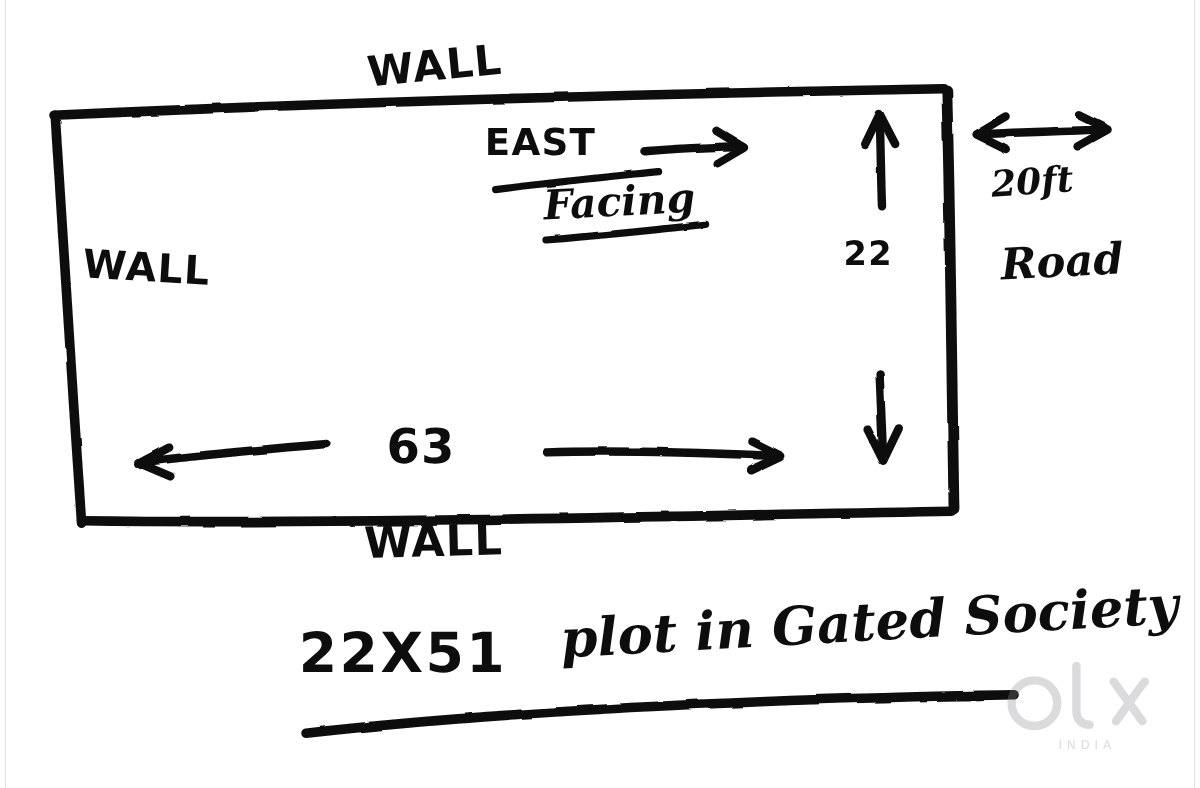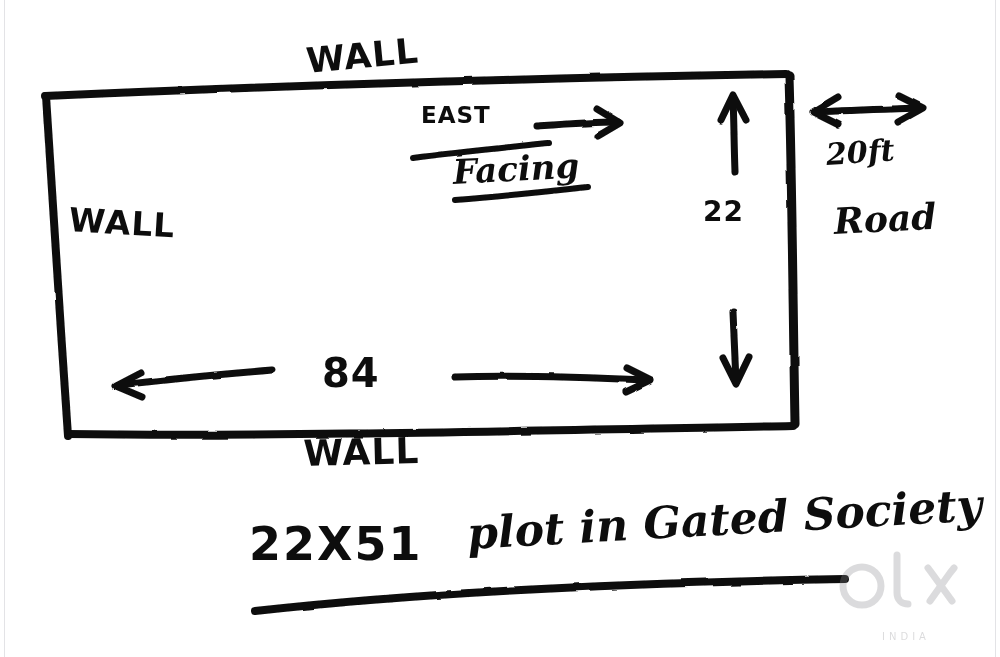--- a/index.html
+++ b/index.html
@@ -67,22 +67,22 @@
     transform-origin: left top;
   }
   #label-wall-bottom {
     left: 303px; top: 436px;
     font-size: 36px;
     letter-spacing: 1px;
     transform: rotate(-1.5deg);
     transform-origin: left top;
   }
   #label-east {
-    left: 421px; top: 104px;
-    font-size: 23px;
+    left: 404px; top: 104px;
+    font-size: 31px;
     letter-spacing: 1px;
   }
   #label-facing {
     left: 452px; top: 155px;
     font-size: 34px;
     transform: rotate(-3deg);
     transform-origin: left top;
   }
   #label-dim-width {
     left: 322px; top: 353px;
@@ -133,21 +133,21 @@
     width: 136px;
     height: 66px;
   }
   #watermark .wm-sub {
     display: block;
     text-align: center;
     font-family: "DejaVu Sans", sans-serif;
     font-size: 10px;
     letter-spacing: 4px;
     color: #8c8c90;
-    margin-top: 17px;
+    margin-top: 2px;
   }
 </style>
 </head>
 <body>
 
 <div id="canvas-wrap">
 
   <div class="frame-edge left"></div>
   <div class="frame-edge right"></div>
 
@@ -196,21 +196,21 @@
   <div class="hand" id="label-wall-top">WALL</div>
 
   <div class="hand" id="label-wall-left">WALL</div>
 
   <div class="hand" id="label-wall-bottom">WALL</div>
 
   <div class="hand" id="label-east">EAST</div>
 
   <div class="hand hand-script" id="label-facing">Facing</div>
 
-  <div class="hand" id="label-dim-width">84</div>
+  <div class="hand" id="label-dim-width">63</div>
 
   <div class="hand" id="label-dim-height">22</div>
 
   <div class="hand hand-script" id="label-road-width">20ft</div>
 
   <div class="hand hand-script" id="label-road">Road</div>
 
   <div class="hand" id="label-caption-size">22X51</div>
 
   <div class="hand hand-script" id="label-caption-text">plot in Gated Society</div>

